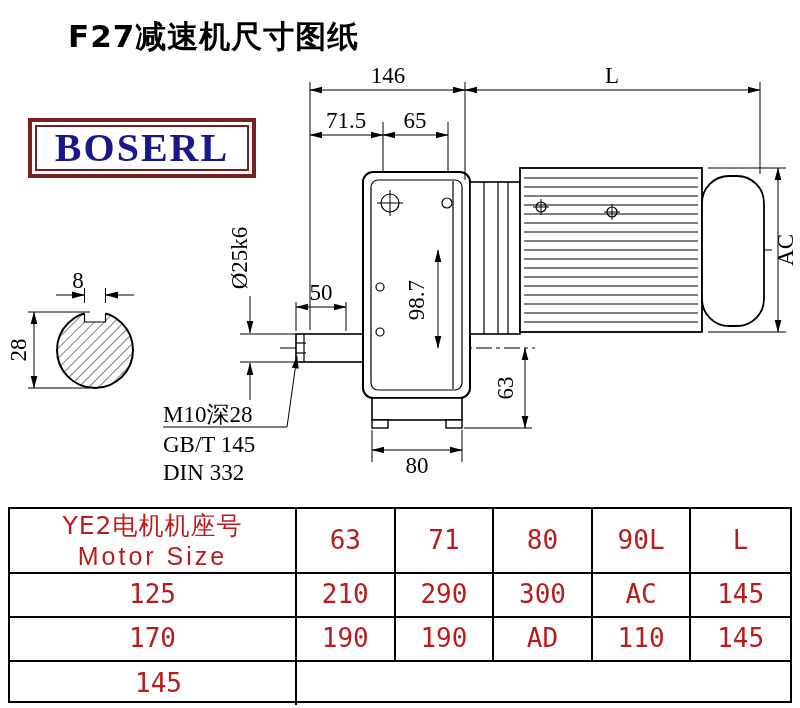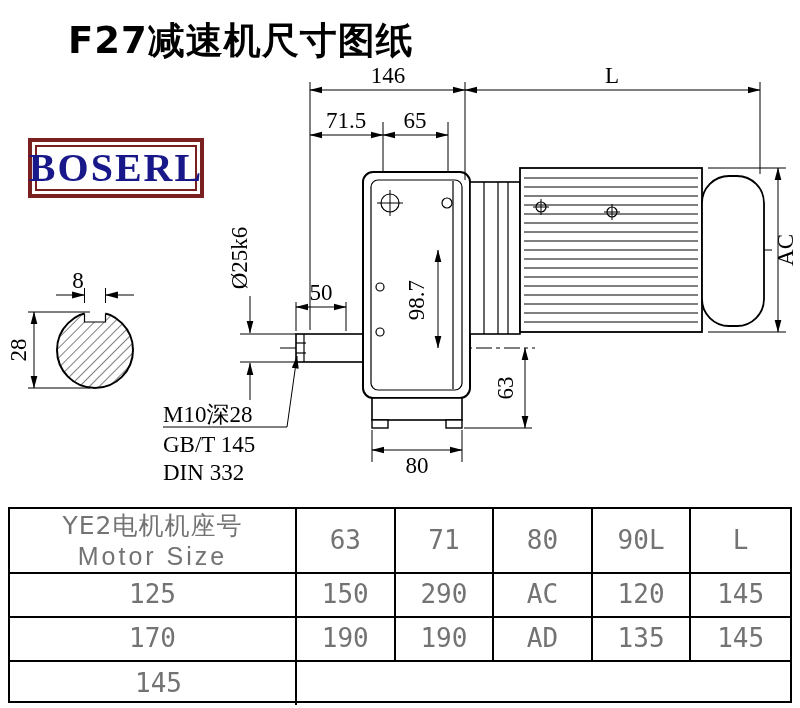--- a/index.html
+++ b/index.html
@@ -6,26 +6,26 @@
   html,body { background:#fff; }
   body {
     width:800px; height:708px; position:relative; overflow:hidden;
     font-family:"Liberation Serif", serif; color:#000;
   }
   .stage { position:absolute; left:0; top:0; width:800px; height:708px; background:#fff; }
 
   .title {
     position:absolute; left:68px; top:16px;
     font-family:"DejaVu Sans", sans-serif; font-weight:bold;
-    font-size:37px; letter-spacing:1px; color:#000;
+    font-size:31px; letter-spacing:1px; color:#000;
   }
 
   .logo {
-    position:absolute; left:28px; top:118px; width:176px; height:60px;
-    border:4px solid var(--logo_border, #7a1f1f); padding:3px; background:#fff;margin-top:20px;
+    position:absolute; left:28px; top:118px; width:228px; height:60px;
+    border:4px solid var(--logo_border, #7a1f1f); padding:3px; background:#fff;
   }
   .logo-inner {
     width:100%; height:100%; border:2px solid var(--logo_border, #7a1f1f);
     display:flex; align-items:center; justify-content:center;
   }
   .logo-text {
     font-family:"Liberation Serif", serif; font-weight:bold; font-size:40px;
     color:var(--logo_text, #18188a); letter-spacing:2px; line-height:1;
   }
 
@@ -39,21 +39,21 @@
   .tbl {
     position:absolute; left:8px; top:507px; width:784px; height:196px;
     display:grid; grid-template-columns:287px repeat(5, 1fr);
     grid-template-rows:65px 44px 44px 43px;
     border:2px solid #000; background:#fff;
     font-family:"DejaVu Sans Mono", monospace;
   }
   .cell {
     border-right:2px solid #000; border-bottom:2px solid #000;
     display:flex; flex-direction:column; align-items:center; justify-content:center;
-    font-size:26px; color:#737373; line-height:1.2;
+    font-size:26px; color:#b91c1c; line-height:1.2;
   }
   .tbl > .cell:nth-child(6n) { border-right:none; }
   .tbl > .cell:nth-child(n+19) { border-bottom:none;padding-left:12px; }
   .hdr-cn { font-family:"DejaVu Sans", sans-serif; font-size:25px; letter-spacing:1px; }
   .hdr-en { font-family:Liberation Sans, sans-serif; font-size:25px; letter-spacing:3px; }
 </style>
 </head>
 <body>
 
 <div class="stage">
@@ -195,29 +195,29 @@
       <div class="hdr-cn">YE2电机机座号</div>
       <div class="hdr-en">Motor Size</div>
     </div>
     <div class="cell">63</div>
     <div class="cell">71</div>
     <div class="cell">80</div>
     <div class="cell">90L</div>
 
     <div class="cell">L</div>
     <div class="cell">125</div>
-    <div class="cell">150</div>
+    <div class="cell">210</div>
     <div class="cell">290</div>
+    <div class="cell">300</div>
 
     <div class="cell">AC</div>
-    <div class="cell">120</div>
     <div class="cell">145</div>
     <div class="cell">170</div>
     <div class="cell">190</div>
     <div class="cell">190</div>
 
     <div class="cell">AD</div>
-    <div class="cell">135</div>
+    <div class="cell">110</div>
     <div class="cell">145</div>
     <div class="cell">145</div>
   </div>
 
 </div>
 
 </body></html>

